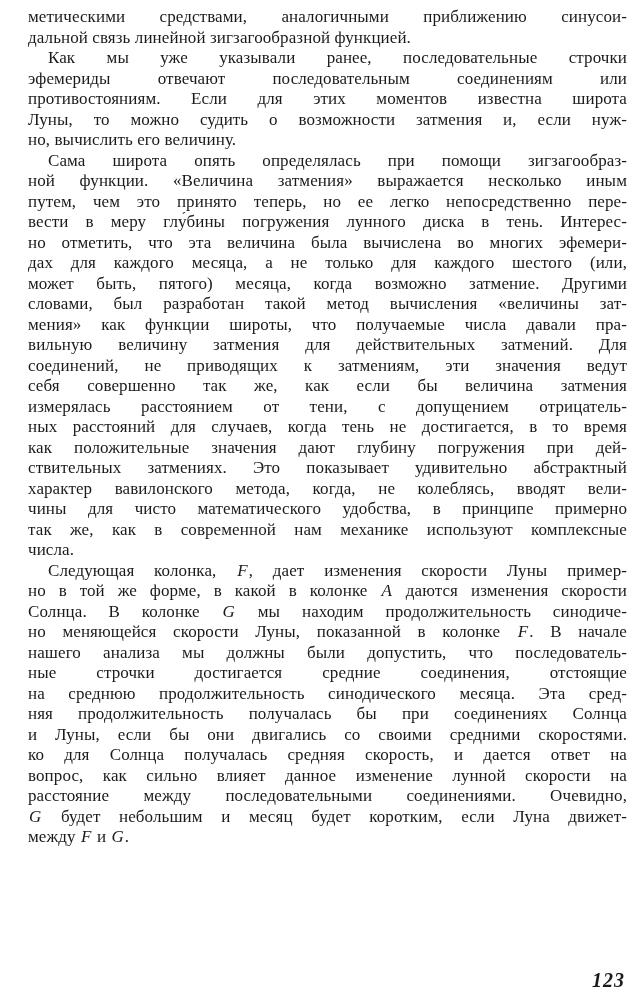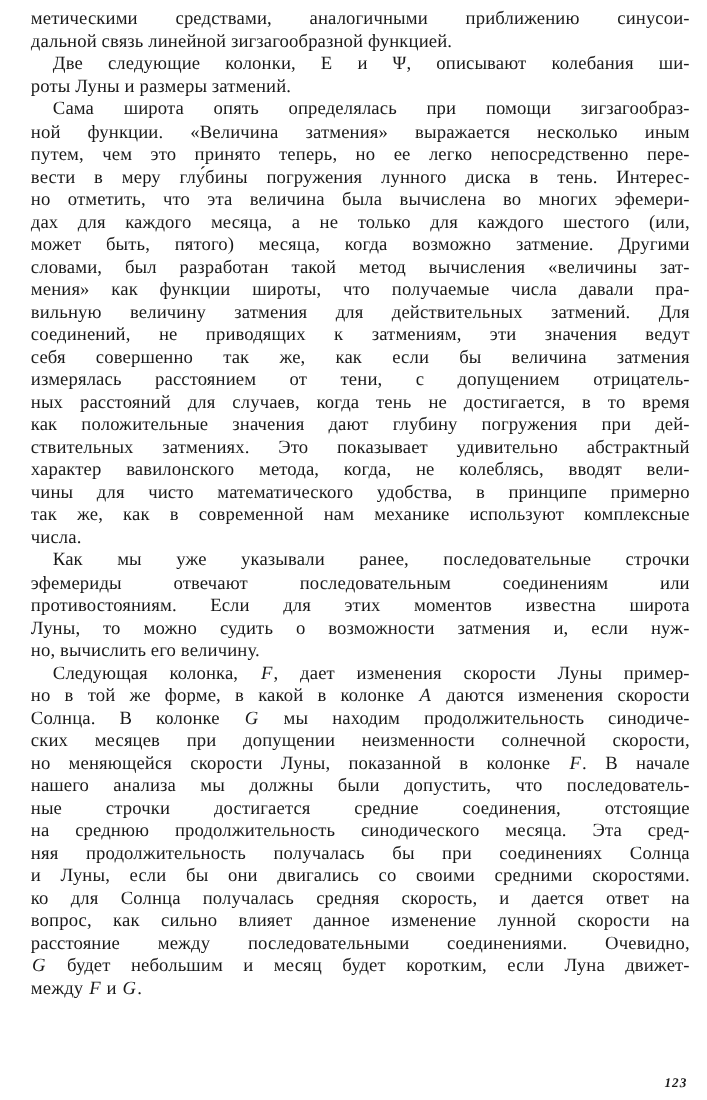--- a/index.html
+++ b/index.html
@@ -42,39 +42,42 @@
     text-indent: 20px;
   }
   .line i {
     font-style: italic;
     padding: 0 1px;
   }
   .page-number {
     position: absolute;
     right: 18px;
     bottom: 8px;
-    font-size: 12px;
+    font-size: 20px;
     font-weight: bold;
     font-style: italic;
     letter-spacing: 1px;
     color: #1a1a1a;
   }
 </style>
 </head>
 <body>
 
 <div class="page" style="background: rgb(255, 255, 255); color: rgb(26, 26, 26);">
   <div class="text-block">
       <div class="paragraph">
         <div class="line">метическими средствами, аналогичными приближению синусои-</div>
         <div class="line plast">дальной связь линейной зигзагообразной функцией.</div>
       </div>
       <div class="paragraph">
-        <div class="line indent">Две следующие колонки, Е и Ψ, описывают колебания ши-</div>
-        <div class="line plast">роты Луны и размеры затмений.</div>
+        <div class="line indent">Как мы уже указывали ранее, последовательные строчки</div>
+        <div class="line">эфемериды отвечают последовательным соединениям или</div>
+        <div class="line">противостояниям. Если для этих моментов известна широта</div>
+        <div class="line">Луны, то можно судить о возможности затмения и, если нуж-</div>
+        <div class="line plast">но, вычислить его величину.</div>
       </div>
       <div class="paragraph">
         <div class="line indent">Сама широта опять определялась при помощи зигзагообраз-</div>
         <div class="line">ной функции. «Величина затмения» выражается несколько иным</div>
         <div class="line">путем, чем это принято теперь, но ее легко непосредственно пере-</div>
         <div class="line">вести в меру глу́бины погружения лунного диска в тень. Интерес-</div>
         <div class="line">но отметить, что эта величина была вычислена во многих эфемери-</div>
         <div class="line">дах для каждого месяца, а не только для каждого шестого (или,</div>
         <div class="line">может быть, пятого) месяца, когда возможно затмение. Другими</div>
         <div class="line">словами, был разработан такой метод вычисления «величины зат-</div>
@@ -85,31 +88,23 @@
         <div class="line">измерялась расстоянием от тени, с допущением отрицатель-</div>
         <div class="line">ных расстояний для случаев, когда тень не достигается, в то время</div>
         <div class="line">как положительные значения дают глубину погружения при дей-</div>
         <div class="line">ствительных затмениях. Это показывает удивительно абстрактный</div>
         <div class="line">характер вавилонского метода, когда, не колеблясь, вводят вели-</div>
         <div class="line">чины для чисто математического удобства, в принципе примерно</div>
         <div class="line">так же, как в современной нам механике используют комплексные</div>
         <div class="line plast">числа.</div>
       </div>
       <div class="paragraph">
-        <div class="line indent">Как мы уже указывали ранее, последовательные строчки</div>
-        <div class="line">эфемериды отвечают последовательным соединениям или</div>
-        <div class="line">противостояниям. Если для этих моментов известна широта</div>
-        <div class="line">Луны, то можно судить о возможности затмения и, если нуж-</div>
-        <div class="line plast">но, вычислить его величину.</div>
-      </div>
-      <div class="paragraph">
         <div class="line indent">Следующая колонка, <i>F</i>, дает изменения скорости Луны пример-</div>
         <div class="line">но в той же форме, в какой в колонке <i>A</i> даются изменения скорости</div>
         <div class="line">Солнца. В колонке <i>G</i> мы находим продолжительность синодиче-</div>
-        <div class="line">ских месяцев при допущении неизменности солнечной скорости,</div>
         <div class="line">но меняющейся скорости Луны, показанной в колонке <i>F</i>. В начале</div>
         <div class="line">нашего анализа мы должны были допустить, что последователь-</div>
         <div class="line">ные строчки достигается средние соединения, отстоящие</div>
         <div class="line">на среднюю продолжительность синодического месяца. Эта сред-</div>
         <div class="line">няя продолжительность получалась бы при соединениях Солнца</div>
         <div class="line">и Луны, если бы они двигались со своими средними скоростями.</div>
         <div class="line">ко для Солнца получалась средняя скорость, и дается ответ на</div>
         <div class="line">вопрос, как сильно влияет данное изменение лунной скорости на</div>
         <div class="line">расстояние между последовательными соединениями. Очевидно,</div>
         <div class="line"><i>G</i> будет небольшим и месяц будет коротким, если Луна движет-</div>

